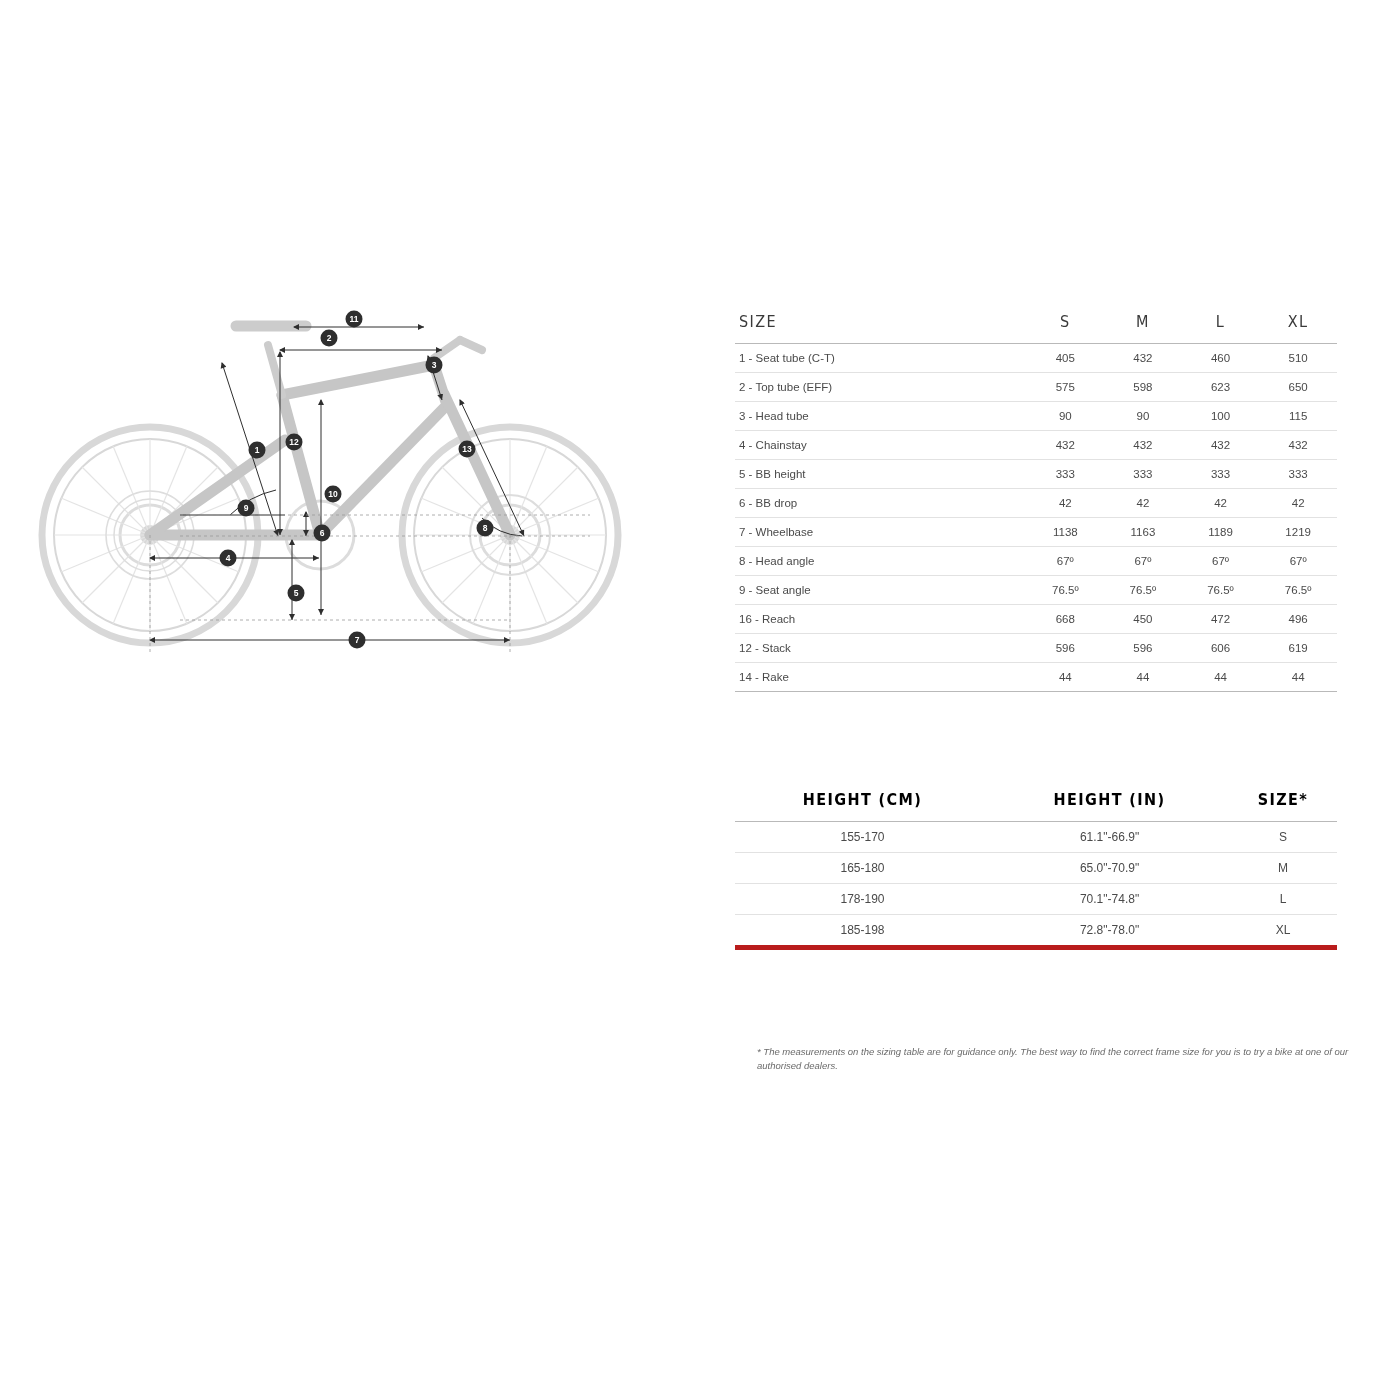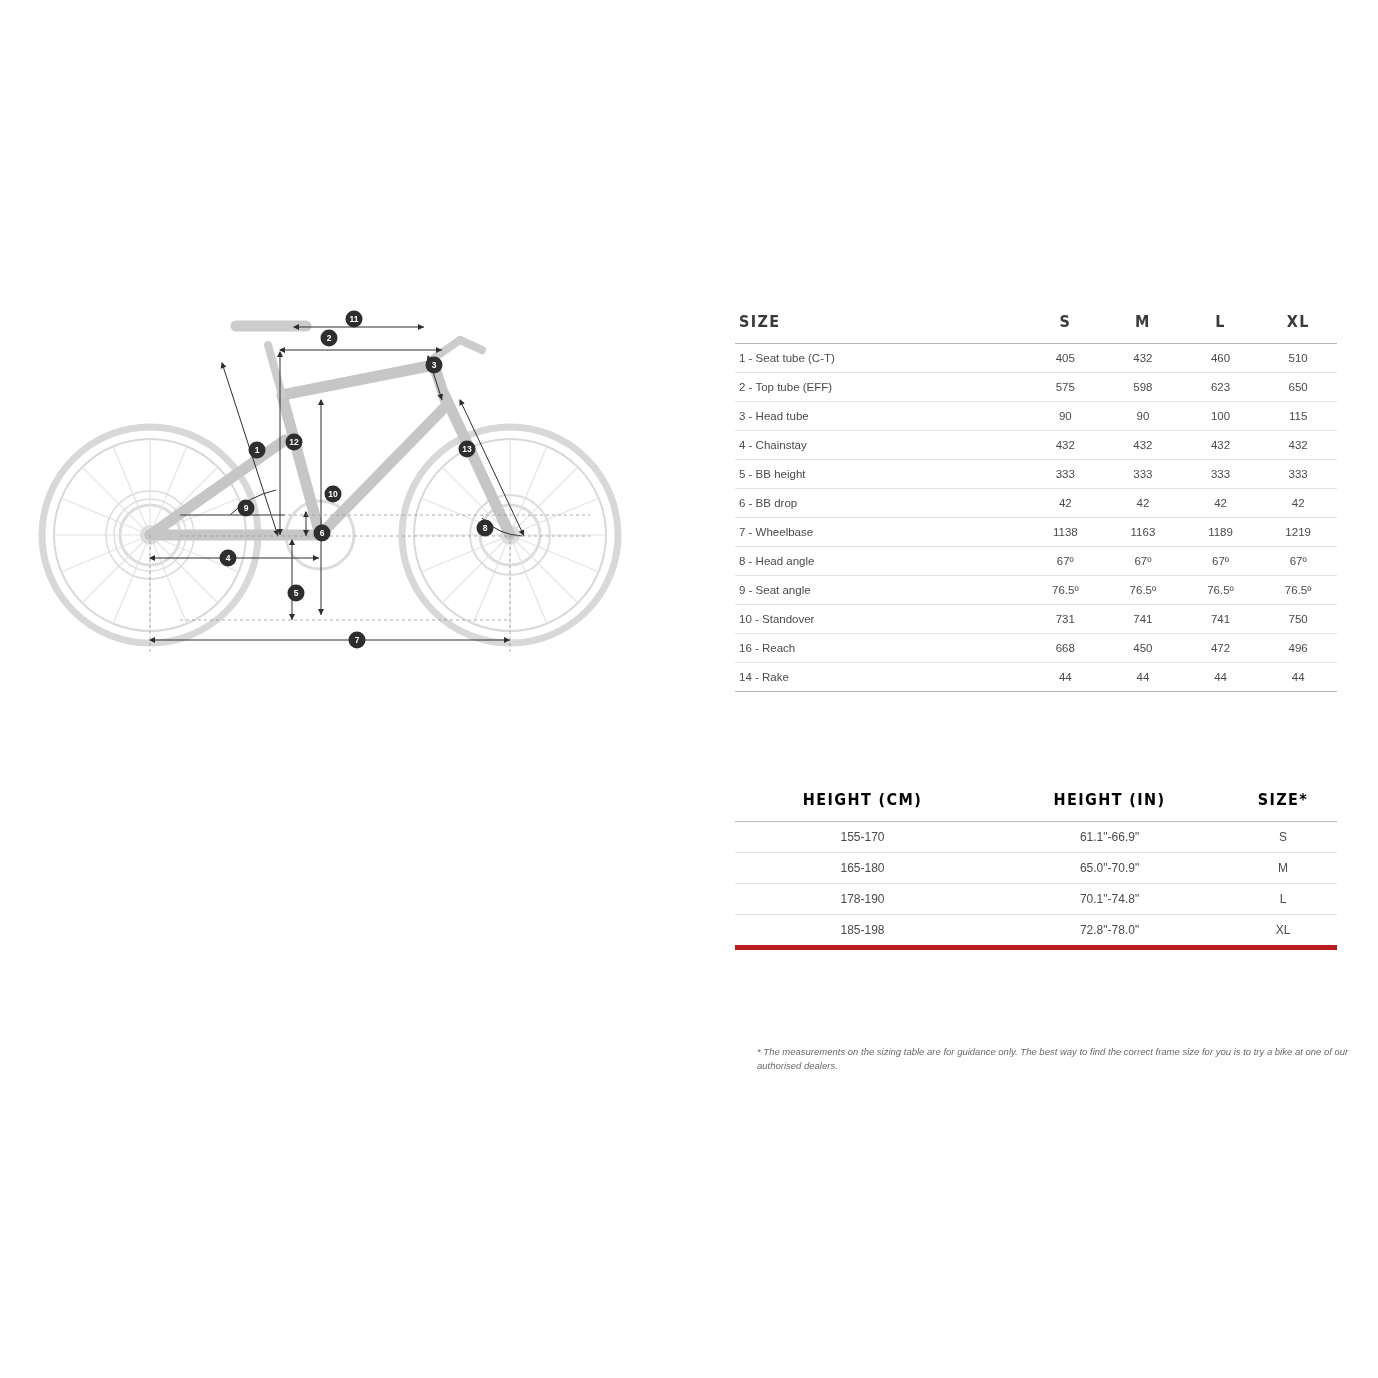--- a/index.html
+++ b/index.html
@@ -34,21 +34,21 @@
     width: 602px;
   }
   table.geo {
     border-collapse: collapse;
     width: 100%;
   }
   table.geo th.hdr-label,
   table.geo th.hdr-size {
     font-family: "DejaVu Sans Condensed", "Liberation Sans", sans-serif;
     font-size: 16px;
-    font-weight: bold;
+    font-weight: normal;
     letter-spacing: 1.4px;
     color: #3a3a3a;
     text-align: left;
     padding: 0 0 12px 4px;
     border-bottom: 1px solid #b9b9b9;
   }
   table.geo th.hdr-size { text-align: center; padding-left: 0; }
   table.geo td {
     font-size: 11.5px;
     color: #4a4a4a;
@@ -371,34 +371,34 @@
         <td class="val">67º</td>
       </tr>
       <tr>
         <td>9 - Seat angle</td>
         <td class="val">76.5º</td>
         <td class="val">76.5º</td>
         <td class="val">76.5º</td>
         <td class="val">76.5º</td>
       </tr>
       <tr>
-        <td>10 - Standover</td>
-        <td class="val">731</td>
-        <td class="val">741</td>
-        <td class="val">741</td>
-        <td class="val">750</td>
-      </tr>
-      <tr>
         <td>16 - Reach</td>
         <td class="val">668</td>
         <td class="val">450</td>
         <td class="val">472</td>
         <td class="val">496</td>
       </tr>
       <tr>
+        <td>12 - Stack</td>
+        <td class="val">596</td>
+        <td class="val">596</td>
+        <td class="val">606</td>
+        <td class="val">619</td>
+      </tr>
+      <tr>
         <td>14 - Rake</td>
         <td class="val">44</td>
         <td class="val">44</td>
         <td class="val">44</td>
         <td class="val">44</td>
       </tr>
     </tbody>
   </table>
 </div>
 

